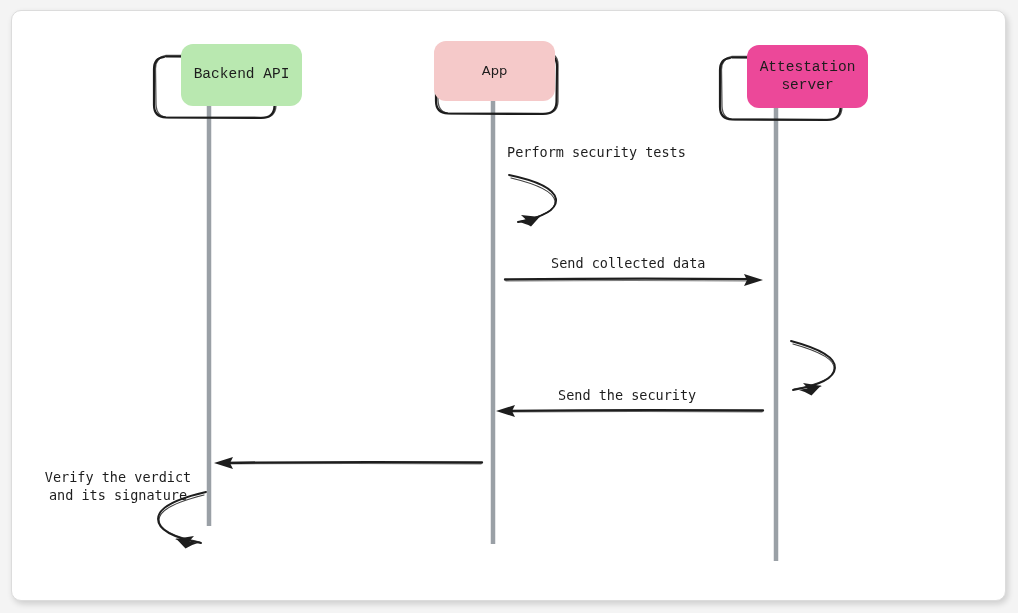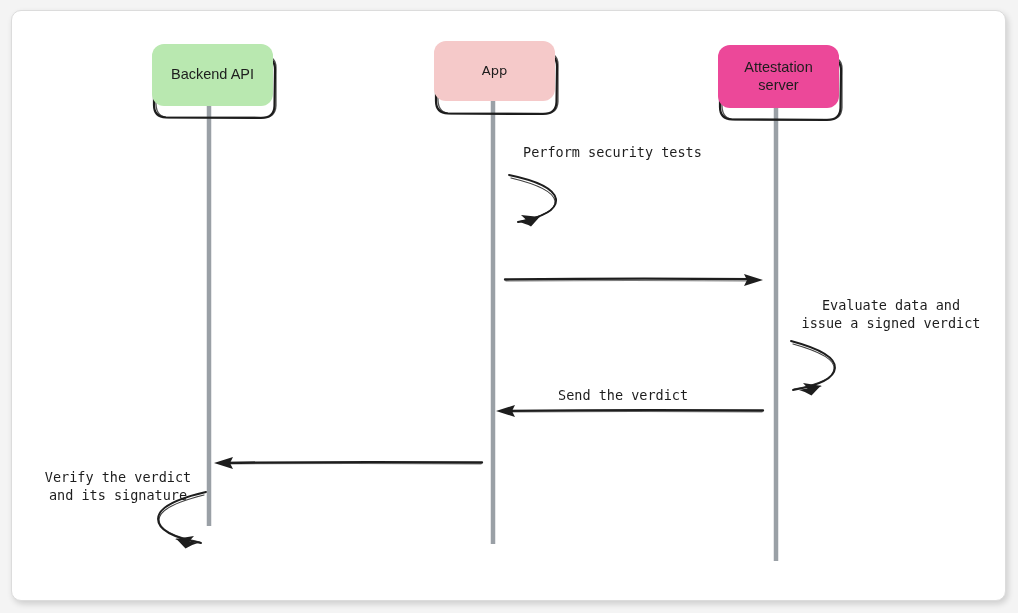--- a/index.html
+++ b/index.html
@@ -37,22 +37,23 @@
     border-radius: 12px;
     display: flex;
     align-items: center;
     justify-content: center;
     text-align: center;
     color: #1d1d1d;
     line-height: 1.18;
     white-space: pre-line;
   }
   .participant-box.mono {
-    font-family: Liberation Sans, sans-serif;
+    font-family: Liberation Mono, monospace;
     font-size: 14.5px;
+    margin-left: 29px;
   }
   .participant-box.sans {
     font-family: "DejaVu Sans", "Liberation Sans", sans-serif;
     font-size: 13px;
   }
   .msg-label {
     position: absolute;
     font-family: "DejaVu Sans Mono", "Liberation Mono", monospace;
     font-size: 13.5px;
     color: #1d1d1d;
@@ -141,25 +142,24 @@
 
   <div class="participant-box sans" style="left:422px; top:30px; width:121px; height:60px; background:#f5c9c9;">
     <span>App</span>
   </div>
 
   <div class="participant-box mono" style="left:706px; top:34px; width:121px; height:63px; background:#ec4899;">
     <span>Attestation
 server</span>
   </div>
 
-  <div class="msg-label" style="left:511px; top:133px;">Perform security tests</div>
+  <div class="msg-label" style="left:495px; top:133px;">Perform security tests</div>
+
+  <div class="msg-label" style="left:539px; top:244px;">Send collected data</div>
 
 
-  <div class="msg-label" style="left:779px; top:286px; width:200px;">Evaluate data and
-issue a signed verdict</div>
-
-  <div class="msg-label" style="left:546px; top:376px;">Send the verdict</div>
+  <div class="msg-label" style="left:546px; top:376px;">Send the security</div>
 
 
   <div class="msg-label" style="left:16px; top:458px; width:180px;">Verify the verdict
 and its signature</div>
 
 </div>
 
 </body></html>

